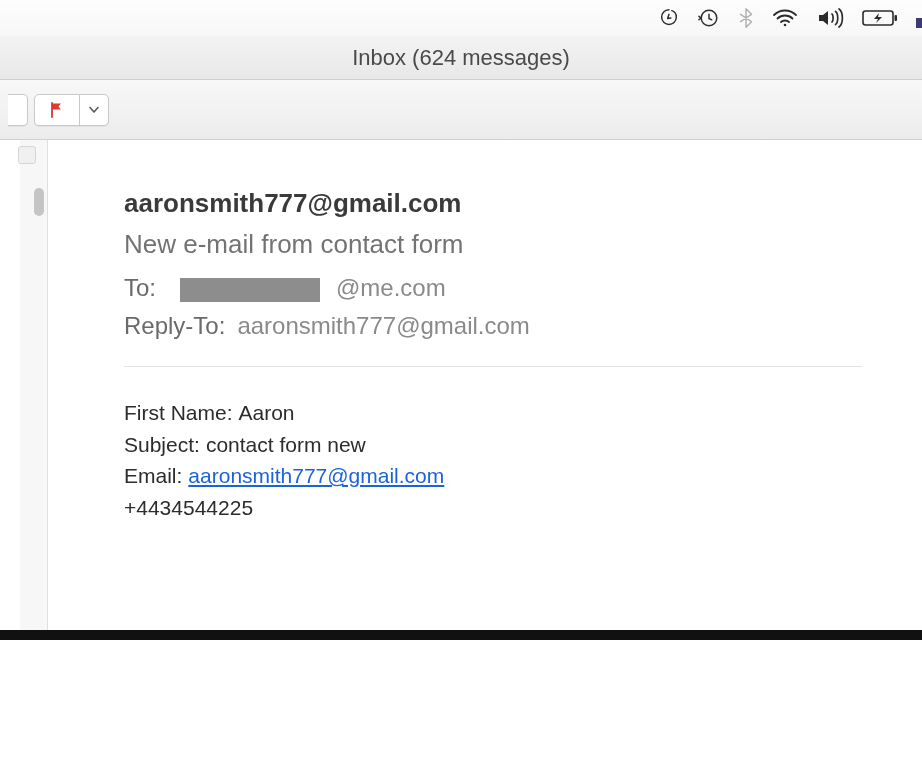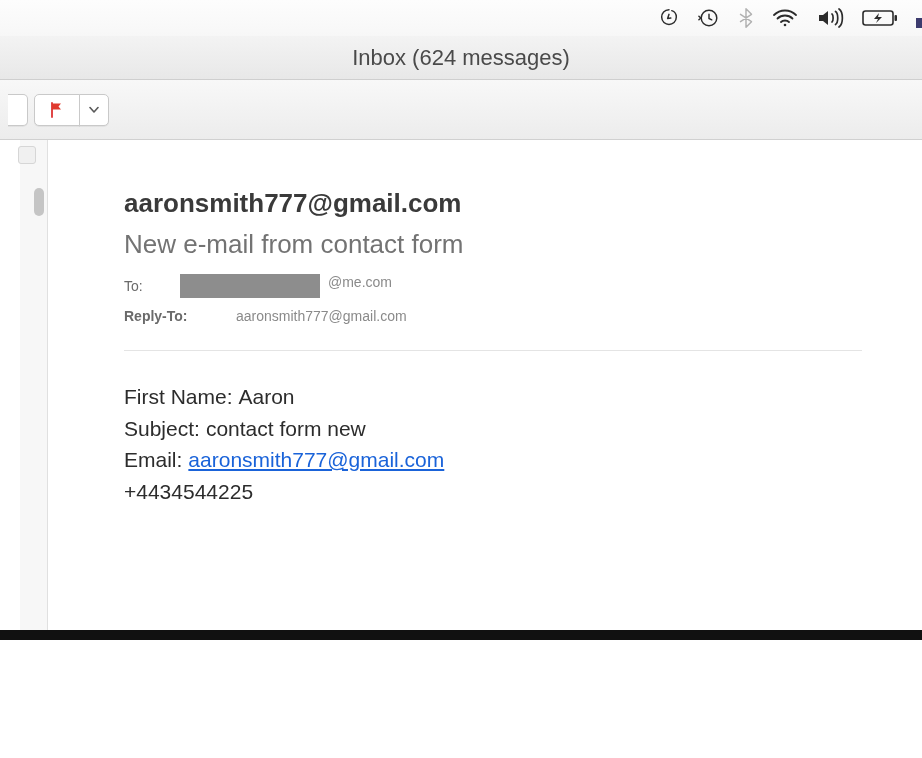--- a/index.html
+++ b/index.html
@@ -35,23 +35,23 @@
     .tbtn.partial-left { width:20px; border-top-left-radius:0; border-bottom-left-radius:0; border-left:none; }
     .tbtn.flag { width:46px; border-top-right-radius:0; border-bottom-right-radius:0; }
     .tbtn.dd { width:30px; border-top-left-radius:0; border-bottom-left-radius:0; margin-left:-1px; }
     .content-row { flex:1; display:flex; min-height:0;padding-left:20px; }
     .left-col { width: 28px; background:#f7f7f7; border-right:1px solid #e0e0e0; position:relative; }
     .left-col .stub { position:absolute; top:6px; left:-2px; width:18px; height:18px; background:#f0f0f0; border:1px solid #d6d6d6; border-radius:3px; }
     .left-col .scroll-knob { position:absolute; top:48px; right:3px; width:10px; height:28px; background:#c5c5c5; border-radius:6px; }
     .msg-pane { flex:1; background:#fff; padding: 48px 60px 20px 76px; overflow:auto; }
     .from { font-size: 26px; font-weight: 600; color:#3a3a3a; margin-bottom: 10px; }
     .subject { font-size: 26px; color:#737373; margin-bottom: 14px; }
-    .hdr-line { font-size: 14px; color:#444; margin-bottom: 10px; display:flex; align-items:center; gap:12px; }
+    .hdr-line { font-size: 24px; color:#444; margin-bottom: 10px; display:flex; align-items:center; gap:12px; }
     .hdr-label { color:#6a6a6a; min-width: 44px; }
-    .hdr-label.rt { min-width: 100px; font-weight: bold; }
+    .hdr-label.rt { min-width: 100px; }
     .to-redact { display:inline-block; width:140px; height:24px; background:#8d8d8d; vertical-align:middle; }
     .to-domain { color:#8a8a8a; }
     .reply-to-val { color:#8a8a8a; }
     .divider { border:none; border-top:1px solid #e4e4e4; margin: 26px 0 30px 0; }
     .body { font-size: 21px; color:#2c2c2c; line-height: 1.45; max-width: 640px; font-weight: 400; }
     .body p { margin-bottom: 28px; }
     .kv { font-size: 21px; color:#2c2c2c; line-height: 1.5; display:flex; flex-wrap:wrap; gap:0 6px;text-align:right; }
     a.mail { color:#1a63d9; text-decoration: underline; }
     .bottom-dark { height: 10px; background:#111; }
   </style>
@@ -130,21 +130,21 @@
       <div class="stub"></div>
       <div class="scroll-knob"></div>
     </div>
 
     <div class="msg-pane">
       <div class="from">aaronsmith777@gmail.com</div>
       <div class="subject">New e-mail from contact form</div>
 
       <div class="hdr-line">
         <span class="hdr-label">To:</span>
-        <span style="display:inline-flex;align-items:flex-start;gap:8px">
+        <span style="display:inline-flex;align-items:flex-end;gap:16px">
           <span class="to-redact"></span>
             <span class="to-domain">@me.com</span>
         </span>
       </div>
 
       <div class="hdr-line">
         <span class="hdr-label rt">Reply-To:</span>
         <span class="reply-to-val">aaronsmith777@gmail.com</span>
       </div>
 

